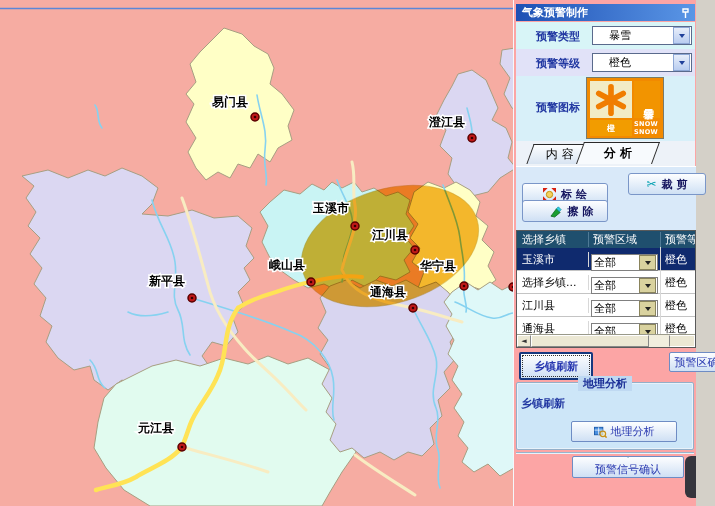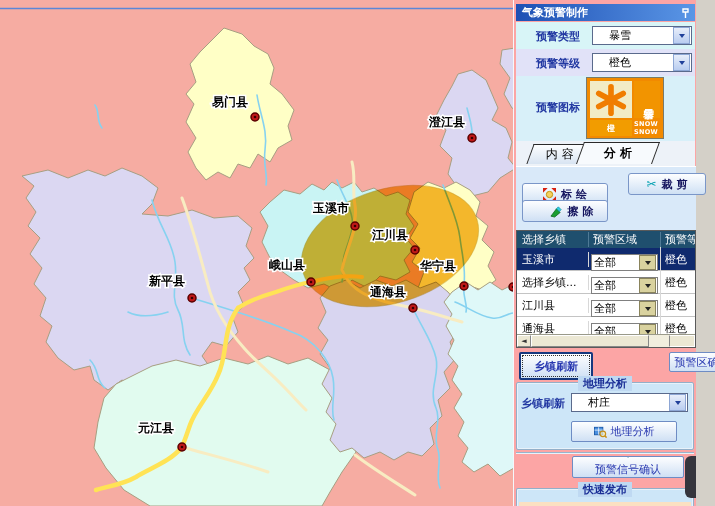--- a/index.html
+++ b/index.html
@@ -321,26 +321,20 @@
   <div class="pbtn default" style="left:5px;top:352px;width:74px;height:28px;">
     <span>乡镇刷新</span>
   </div>
   <div class="pbtn" style="left:115px;top:352px;width:66px;height:20px;margin-left:40px;">
     <span>预警区确认</span>
   </div>
 
   <div class="gbox" style="top:382px;height:66px;background:#CDE6F8;font-family:Liberation Serif, serif;">
     <span class="glabel">地理分析</span>
     <span style="position:absolute;left:4px;top:13px;font-size:11px;font-weight:bold;color:#2238A2;">乡镇刷新</span>
-    <div class="dd" style="left:54px;top:10px;right:5px;">
-      <span class="val">村庄</span>
-      <span class="btn">
-          <span class="tri"></span>
-        </span>
-    </div>
     <div class="pbtn" style="left:54px;top:38px;width:106px;height:21px;">
       <svg width="13" height="13" viewBox="0 0 14 14">
         <rect x="0.5" y="2.5" width="9" height="8" fill="#4A90E0" stroke="#1A5AAA"></rect>
         <line x1="0.5" y1="5.5" x2="9.5" y2="5.5" stroke="#FFF" stroke-width="0.8"></line>
         <line x1="5" y1="2.5" x2="5" y2="10.5" stroke="#FFF" stroke-width="0.8"></line>
         <circle cx="9.5" cy="9.5" r="3" fill="#FDF3C8" fill-opacity="0.7" stroke="#C89018" stroke-width="1.3"></circle>
         <line x1="11.7" y1="11.7" x2="13.6" y2="13.6" stroke="#C89018" stroke-width="1.6"></line>
       </svg>
       <span>地理分析</span>
     </div>
@@ -350,19 +344,15 @@
   <div class="pbtn" style="left:58px;top:456px;width:112px;height:22px;flex-direction:column;">
     <svg width="14" height="14" viewBox="0 0 14 14">
       <circle cx="7" cy="7" r="6" fill="#3AA0E8" stroke="#1A6AB0"></circle>
       <path d="M3,3 C5,2 7,3 6,5 C5,7 3,6 3,3 Z M8,6 C10,5 12,6 11,8 C10,10 8,9 8,6 Z M5,9 C6,9 7,10 6,11 C5,12 4,10 5,9 Z" fill="#36B43C"></path>
       <circle cx="10.5" cy="10.5" r="2.6" fill="#E8C820" stroke="#9A8210" stroke-width="0.7"></circle>
       <path d="M10.5,9 v3 M9,10.5 h3" stroke="#FFF" stroke-width="0.9"></path>
     </svg>
     <span>预警信号确认</span>
   </div>
 
-  <div class="gbox" style="top:488px;height:18px;background:#CDE6F8;border-bottom:none;">
-    <span class="glabel">快速发布</span>
-    <div class="peach"></div>
-  </div>
 
   <div class="darkthumb"></div>
 </div>
 
 </body></html>

